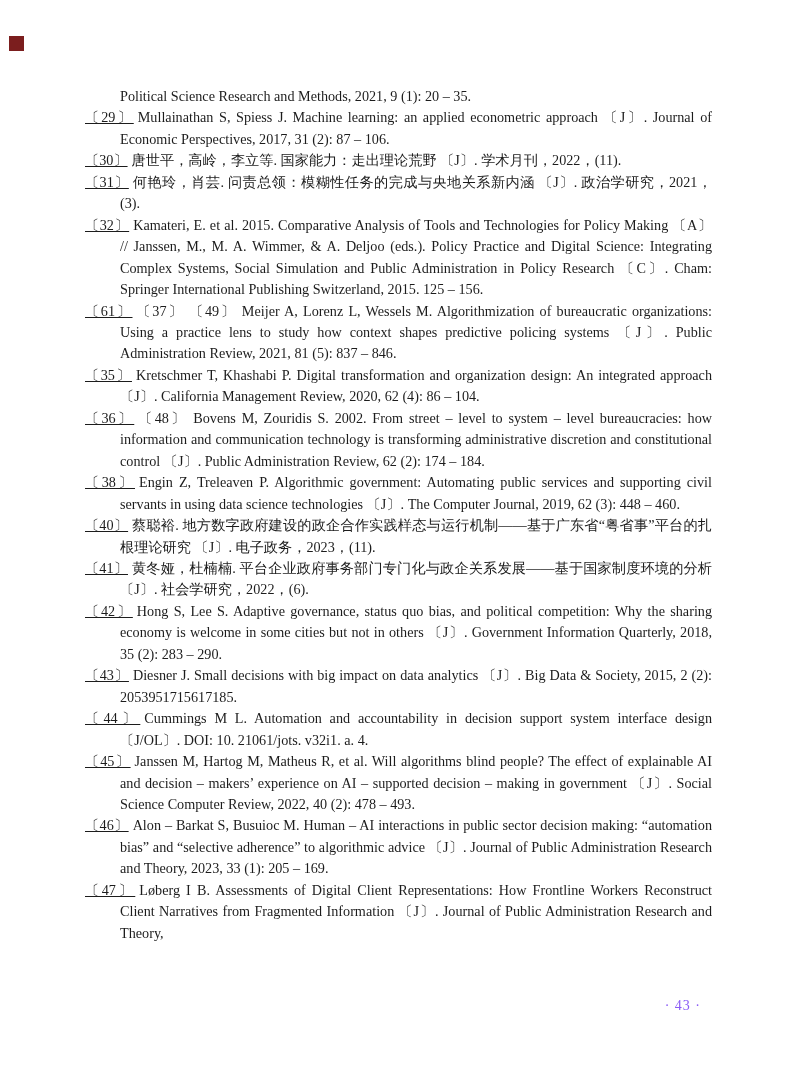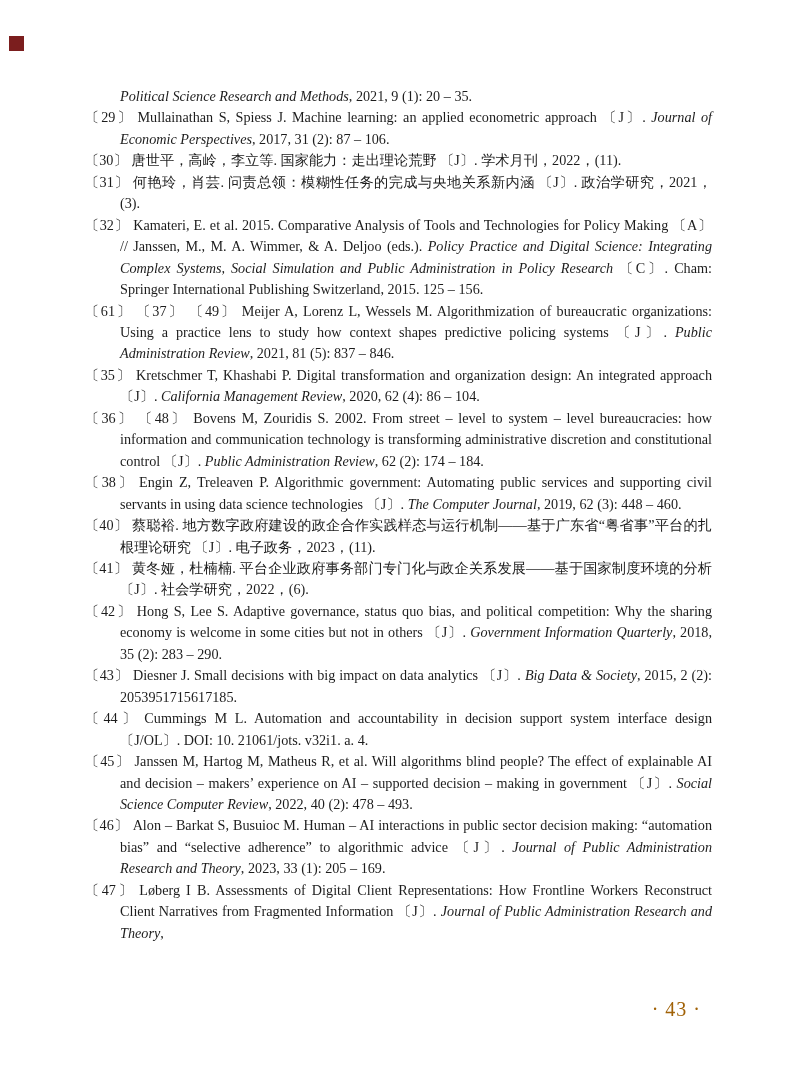--- a/index.html
+++ b/index.html
@@ -15,25 +15,25 @@
     position: absolute; left: 85px; top: 86px; width: 627px;
     font-size: 14.2px; line-height: 21.45px;
     text-align: justify;
   }
   .ref {
     text-align: justify;
     padding-left: 35px;
     text-indent: -35px;
   }
   .ref.cont { text-indent: 0; }
-  .ref-label { margin-right: 4px; white-space: nowrap; }
-  .it { font-style: italic; }
+  .ref-label { margin-right: 4px; white-space: nowrap; text-decoration: underline; }
+  .it { }
   .pagenum {
     position: absolute; top: 998px; right: 92px;
-    font-size: 20px; letter-spacing: 1px; color: #a16207;
+    font-size: 14px; letter-spacing: 1px; color: #8b5cf6;
   }
 </style>
 </head>
 <body style="background: rgb(255, 255, 255);">
 
 <div class="corner-marker" style="background: rgb(123, 30, 30);"></div>
 
 <div class="refs">
   <div class="ref cont">
     <span class="ref-body"><span class="it">Political Science Research and Methods</span><span>, 2021, 9 (1): 20 – 35.</span></span>

